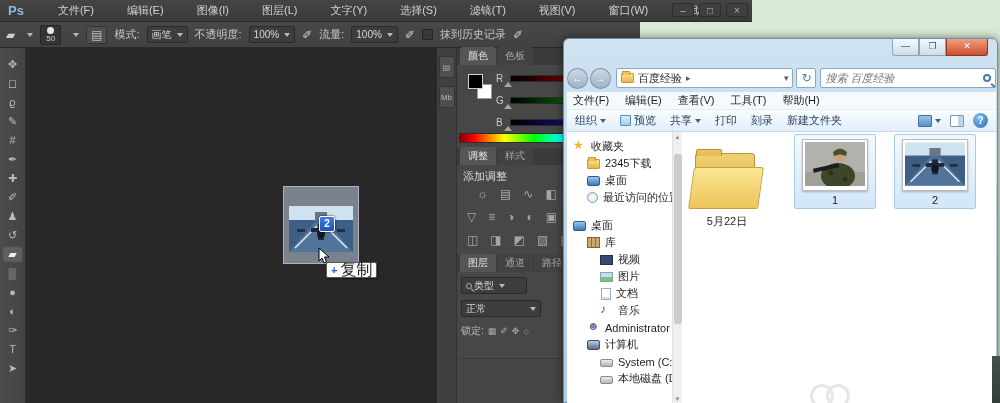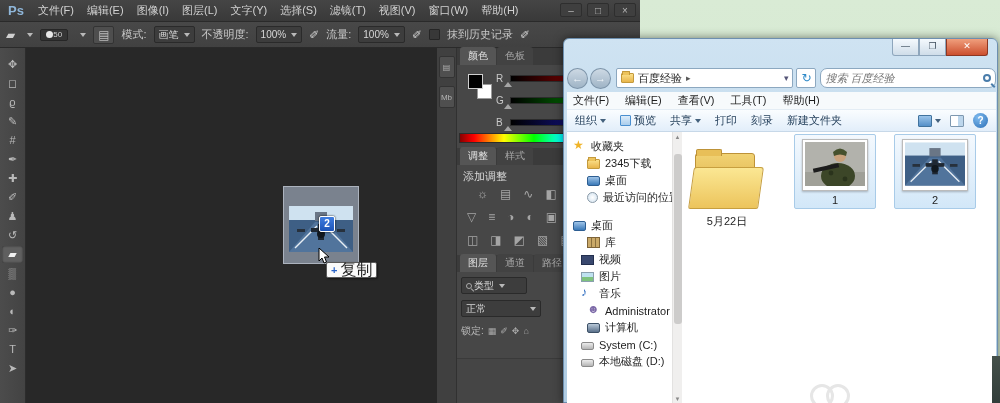--- a/index.html
+++ b/index.html
@@ -2,33 +2,33 @@
 <html><head>
 <meta charset="utf-8">
 <style>
   * { margin:0; padding:0; box-sizing:border-box; }
   html,body { width:1000px; height:403px; overflow:hidden; }
   body { font-family:"Liberation Sans","DejaVu Sans",sans-serif; }
   .screen { position:relative; width:1000px; height:403px; background:linear-gradient(180deg,#d9ebd5,#cfe5ca); overflow:hidden; }
 
   
   .ps { position:absolute; left:0; top:0; width:640px; height:403px; background:#474747; border-right:1px solid #222; }
-  .ps-titlebar { position:absolute; left:0; top:0; width:640px; height:22px; background:linear-gradient(#454545,#393939); border-bottom:1px solid #2a2a2a; display:flex; align-items:center; }
+  .ps-titlebar { position:absolute; left:0; top:0; width:752px; height:22px; background:linear-gradient(#454545,#393939); border-bottom:1px solid #2a2a2a; display:flex; align-items:center;gap:20px; }
   .ps-logo { color:#8fb6d9; font-weight:bold; font-size:13px; margin:0 14px 0 8px; }
   .ps-menu-item { color:#d2d2d2; font-size:11px; margin-right:13px; white-space:nowrap; cursor:default; }
   .ps-controls { position:absolute; right:4px; top:3px; display:flex; gap:5px; }
   .ps-ctl { width:22px; height:14px; color:#b5b5b5; font-size:10px; text-align:center; line-height:13px; background:#3f3f3f; border:1px solid #2e2e2e; border-radius:2px; }
 
   .ps-options { position:absolute; left:0; top:22px; width:640px; height:26px; background:linear-gradient(#484848,#414141); border-bottom:1px solid #2a2a2a; display:flex; align-items:center; gap:7px; padding:0 6px; }
   .ps-opt-label { color:#c6c6c6; font-size:11px; white-space:nowrap; }
   .ps-box { background:#3d3d3d; border:1px solid #2a2a2a; border-radius:2px; color:#d8d8d8; font-size:10px; display:flex; align-items:center; padding:1px 4px; height:17px; position:relative; }
   .caret-dn { width:0; height:0; border-left:3px solid transparent; border-right:3px solid transparent; border-top:4px solid #b9b9b9; display:inline-block; margin-left:5px; }
   .tool-glyph { color:#cfcfcf; font-size:12px; }
   .brush-dot { width:7px; height:7px; background:#e8e8e8; border-radius:50%; display:block; margin:0 auto 1px; }
-  .brush-preset { display:flex; flex-direction:row; align-items:center; background:#353535; border:1px solid #262626; border-radius:2px; padding:1px 5px;text-align:right; }
+  .brush-preset { display:flex; flex-direction:column; align-items:center; background:#353535; border:1px solid #262626; border-radius:2px; padding:1px 5px;text-align:right; }
   .brush-preset .sz { color:#cfcfcf; font-size:8px; line-height:8px; }
   .ps-icon-btn { color:#bdbdbd; font-size:12px; background:#4e4e4e; border:1px solid #333; border-radius:2px; padding:0 4px; height:18px; line-height:17px; }
   .ps-checkbox { width:11px; height:11px; background:#383838; border:1px solid #252525; border-radius:1px; }
 
   .ps-tools { position:absolute; left:0; top:48px; width:26px; height:355px; background:linear-gradient(90deg,#4c4c4c,#434343); border-right:1px solid #2c2c2c; }
   .tool { position:absolute; left:2px; width:21px; height:17px; color:#b9b9b9; font-size:11px; text-align:center; line-height:16px; border-radius:2px; }
   .tool.selected { background:#5f5f5f; color:#f0f0f0; box-shadow:inset 0 0 2px #222; }
 
   .ps-canvas { position:absolute; left:26px; top:48px; width:411px; height:355px; background:#282828; }
 
@@ -77,42 +77,42 @@
   .ex-nav { position:absolute; left:3px; top:26px; width:429px; height:26px; display:flex; align-items:center; }
   .nav-circle { width:21px; height:21px; border-radius:50%; background:linear-gradient(#cdd9e4,#9fb4c6); border:1px solid #7d94a9; color:#f4f8fb; font-size:11px; text-align:center; line-height:19px; }
   .nav-circle.fwd { margin-left:2px; }
   .crumb { margin-left:5px; width:178px; height:20px; background:#fff; border:1px solid #8ca8c0; border-radius:2px; display:flex; align-items:center; padding:0 4px; position:relative; }
   .crumb-folder { width:13px; height:10px; background:linear-gradient(#fbe08a,#e8b54b); border:1px solid #c49a3c; border-radius:1px; position:relative; margin-right:4px; }
   .crumb-folder::before { content:""; position:absolute; left:0; top:-3px; width:6px; height:3px; background:#edc35c; border:1px solid #c49a3c; border-bottom:none; border-radius:1px 1px 0 0; }
   .crumb-text { font-size:11px; color:#1e1e1e; }
   .crumb-chev { font-size:9px; color:#555; margin:0 4px; }
   .crumb-caret { position:absolute; right:4px; color:#557; font-size:9px; }
   .refresh-btn { margin-left:3px; width:20px; height:20px; background:#fff; border:1px solid #8ca8c0; border-radius:2px; color:#2d89c8; font-size:12px; text-align:center; line-height:18px; }
-  .searchbox { margin-left:4px; width:176px; height:20px; background:#fff; border:1px solid #8ca8c0; border-radius:7px; display:flex; align-items:center; padding:0 4px; }
+  .searchbox { margin-left:4px; width:176px; height:20px; background:#fff; border:1px solid #8ca8c0; border-radius:2px; display:flex; align-items:center; padding:0 4px; }
   .searchbox input { flex:1; border:none; outline:none; font-size:11px; font-style:italic; color:#777; font-family:"Liberation Sans","DejaVu Sans",sans-serif; background:transparent; width:140px; }
   .mag { width:8px; height:8px; border:2px solid #4a7dab; border-radius:50%; position:relative; flex:none; }
   .mag::after { content:""; position:absolute; width:2px; height:5px; background:#4a7dab; transform:rotate(-45deg); left:7px; top:7px; }
 
   .ex-menubar { position:absolute; left:3px; top:53px; width:429px; height:18px; background:#f7fafc; display:flex; align-items:center; padding-left:6px; gap:16px; border-bottom:1px solid #e4edf5; }
   .ex-menu-item { font-size:11px; color:#1e1e1e; }
 
   .ex-toolbar { position:absolute; left:3px; top:71px; width:429px; height:22px; background:linear-gradient(#fafdff,#e2eefa); border-bottom:1px solid #c7d8e8; display:flex; align-items:center; padding:0 8px; gap:14px; }
   .tb-btn { font-size:11px; color:#1f3b57; display:flex; align-items:center; gap:3px; white-space:nowrap; }
   .tb-caret { width:0; height:0; border-left:3px solid transparent; border-right:3px solid transparent; border-top:4px solid #44617d; }
   .preview-ico { width:11px; height:11px; border:1px solid #4a8fd0; border-radius:1px; background:linear-gradient(#dcecfa,#aacdec); }
   .tb-right { margin-left:auto; display:flex; align-items:center; gap:9px; }
   .views-ico { width:14px; height:12px; background:linear-gradient(#9cc5ea,#5590c8); border:1px solid #41739e; border-radius:1px; }
   .pane-ico { width:14px; height:12px; border:1px solid #7d98b0; border-radius:1px; background:linear-gradient(90deg,#fff 55%,#bcd6ec 55%); }
   .help-ico { width:15px; height:15px; border-radius:50%; background:radial-gradient(circle at 35% 30%,#7fbcf0,#2a6db5); color:#fff; font-size:10px; font-weight:bold; text-align:center; line-height:15px; }
 
   .ex-body { position:absolute; left:3px; top:93px; width:429px; height:272px; background:#fff; }
   .ex-sidebar { position:absolute; left:0; top:0; width:105px; height:272px; background:#fff; padding-top:6px; }
   .si { display:flex; align-items:center; height:17px; padding-left:6px; font-size:11px; color:#1e1e1e; white-space:nowrap; }
   .si.lvl1 { padding-left:20px; }
-  .si.lvl2 { padding-left:14px; }
+  .si.lvl2 { padding-left:33px; }
   .si.sect { margin-top:11px; }
   .ic { width:13px; height:11px; display:inline-block; margin-right:5px; flex:none; position:relative; font-size:11px; line-height:11px; }
   .i-star { color:#f0b429; font-size:12px; height:13px; }
   .i-folder { background:linear-gradient(#fbe08a,#e8b54b); border:1px solid #c49a3c; border-radius:1px; height:10px; }
   .i-folder::before { content:""; position:absolute; left:0; top:-3px; width:6px; height:3px; background:#edc35c; border:1px solid #c49a3c; border-bottom:none; }
   .i-desktop { background:linear-gradient(#9fc4e8,#3a79b8); border:1px solid #2d5e92; border-radius:2px; height:10px; }
   .i-recent { width:11px; height:11px; border-radius:50%; border:1px solid #8a9aa8; background:radial-gradient(#ffffff,#cfe0ee); }
   .i-lib { background:repeating-linear-gradient(90deg,#caa968 0 3px,#8a6f3e 3px 4px); border:1px solid #7d6338; height:11px; }
   .i-video { background:#39486e; border:1px solid #232f4e; height:10px; }
   .i-pic { background:linear-gradient(#bfe2f0 55%,#7ec27e 55%); border:1px solid #8aa0ae; height:10px; }
@@ -421,20 +421,24 @@
           </div>
         <div class="si lvl2">
             <span class="ic i-video"></span>
             <span>视频</span>
           </div>
         <div class="si lvl2">
             <span class="ic i-pic"></span>
             <span>图片</span>
           </div>
         <div class="si lvl2">
+            <span class="ic i-doc"></span>
+            <span>文档</span>
+          </div>
+        <div class="si lvl2">
             <span class="ic i-music">♪</span>
             <span>音乐</span>
           </div>
         <div class="si lvl1">
             <span class="ic i-user">☻</span>
             <span>Administrator</span>
           </div>
         <div class="si lvl1">
             <span class="ic i-computer"></span>
             <span>计算机</span>

